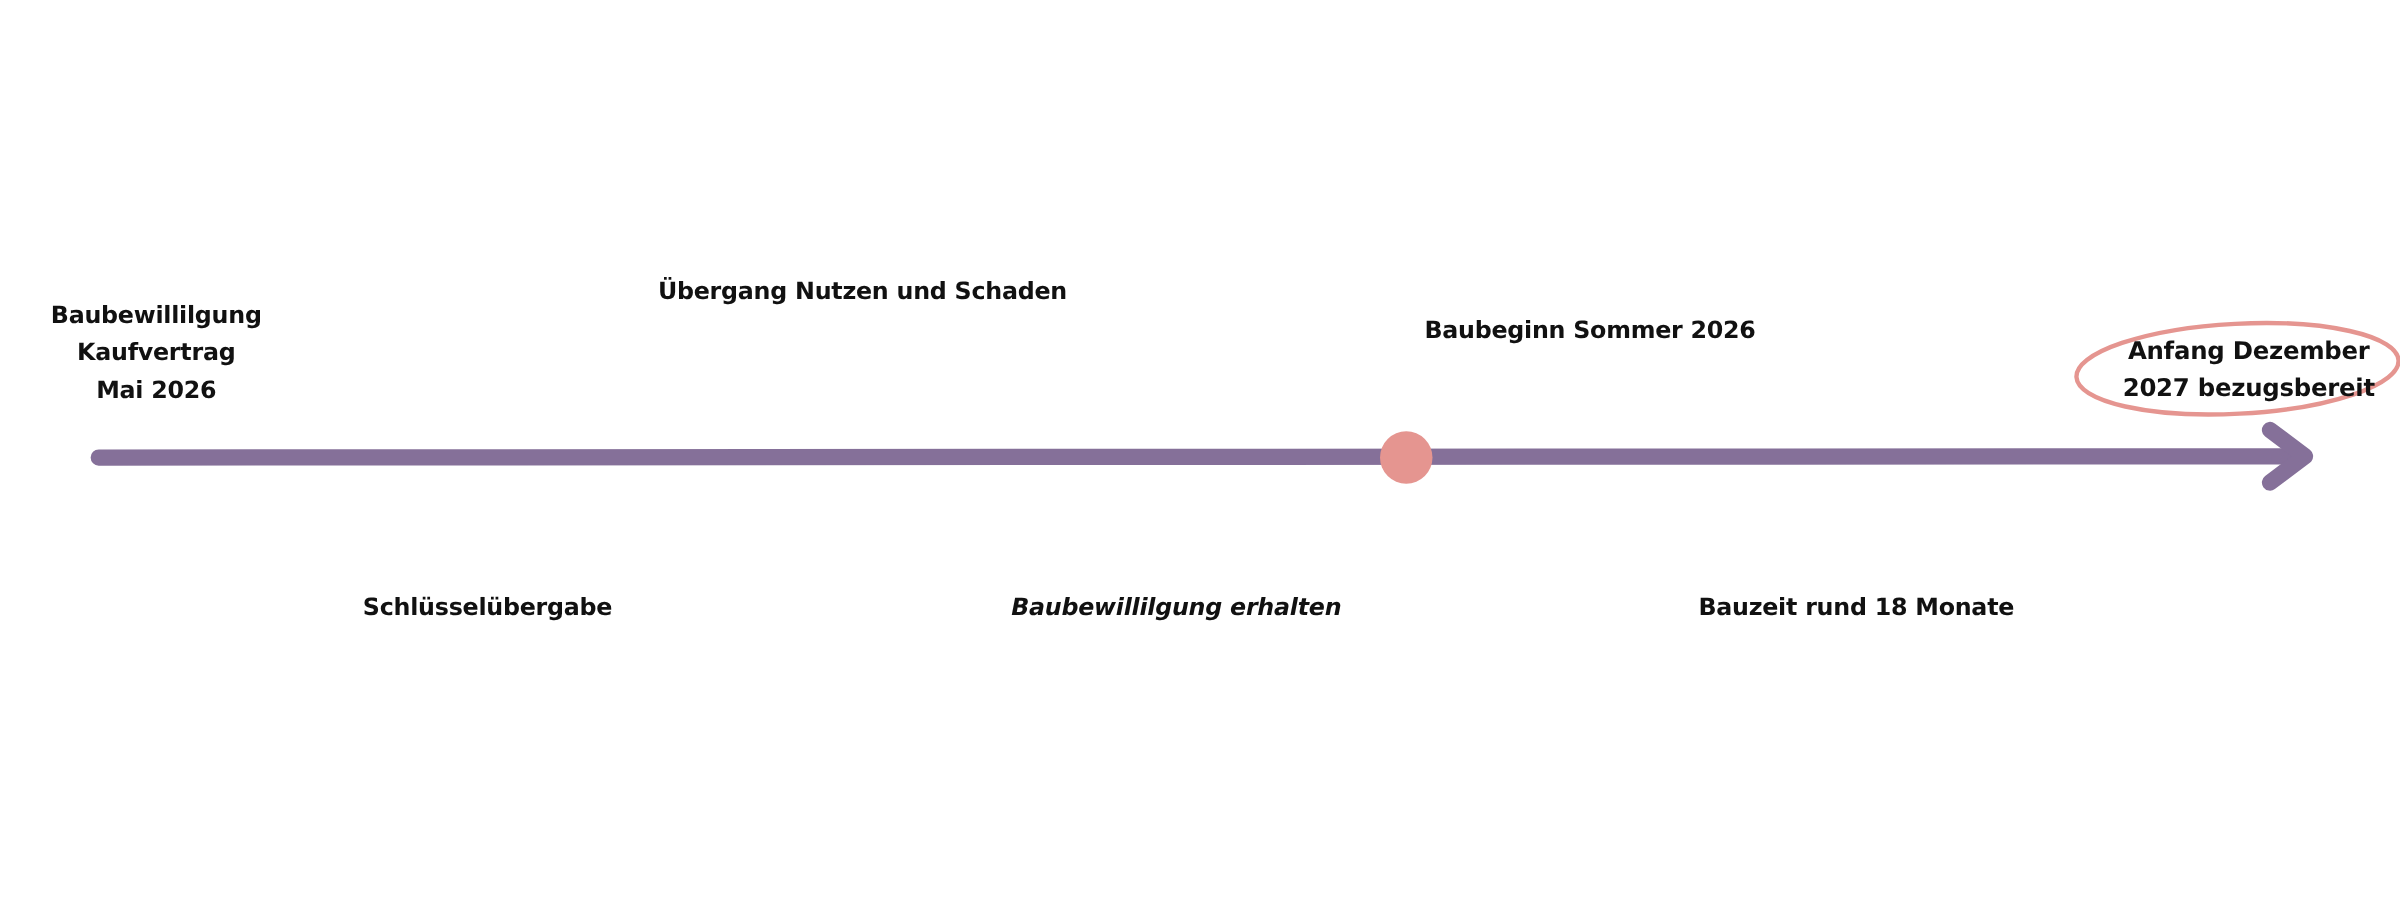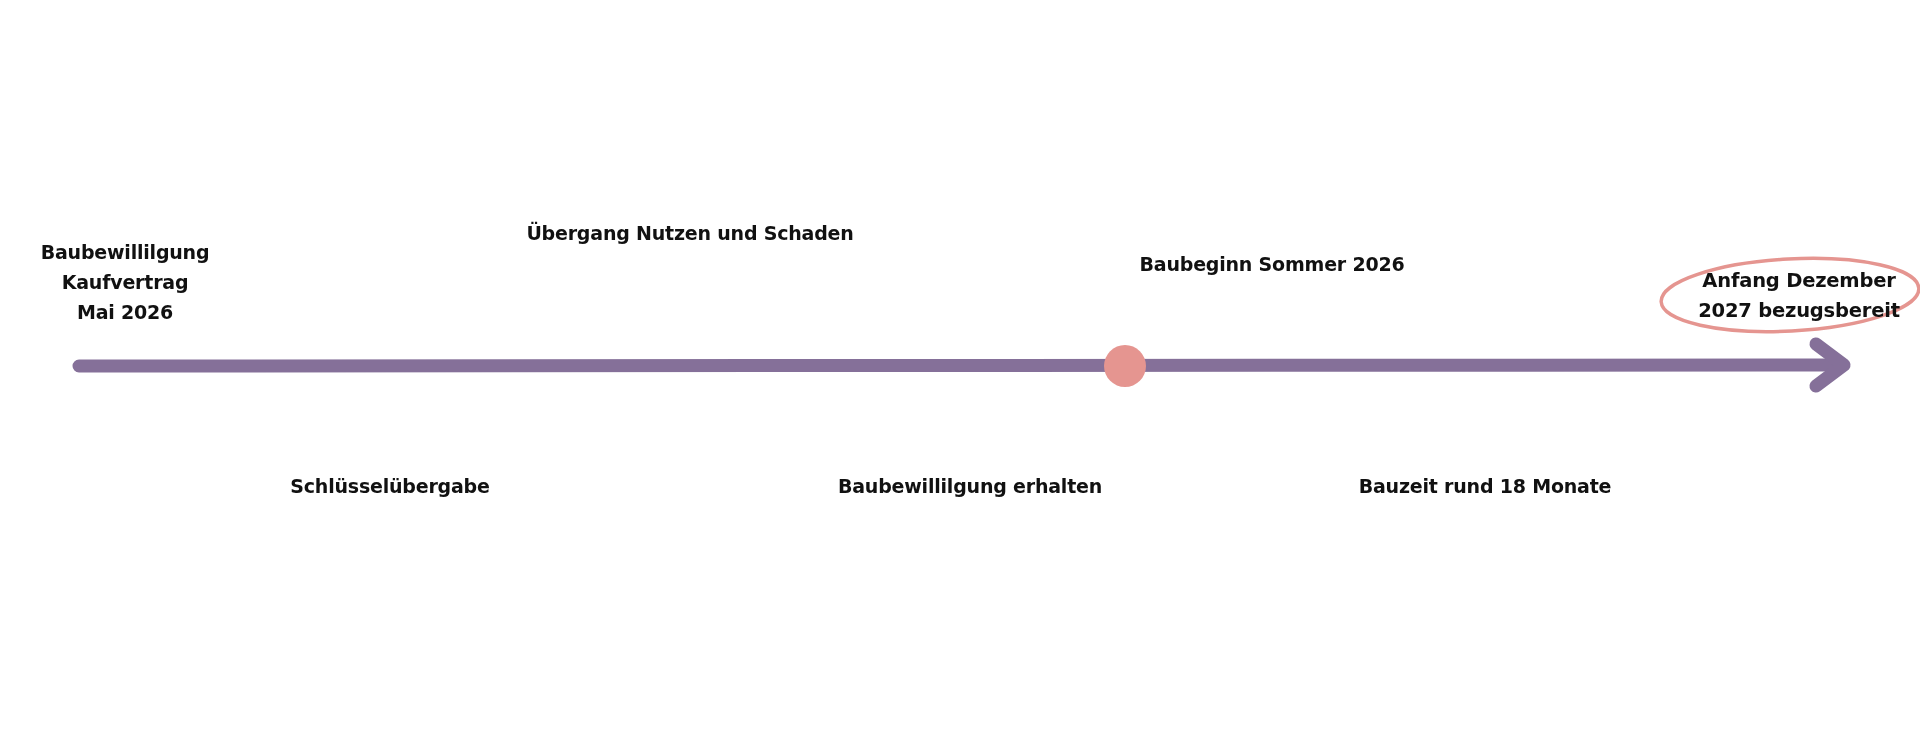--- a/index.html
+++ b/index.html
@@ -28,21 +28,21 @@
 </div>
 
 <div class="label" style="left:390px; top:471px;">
   <span class="line">Schlüsselübergabe</span>
 </div>
 
 <div class="label" style="left:690px; top:218px;">
   <span class="line">Übergang Nutzen und Schaden</span>
 </div>
 
-<div class="label" style="left:970px; top:471px;">
+<div class="label" style="left:941px; top:471px;font-style:italic;">
   <span class="line">Baubewillilgung erhalten</span>
 </div>
 
 <div class="label" style="left:1272px; top:249px;">
   <span class="line">Baubeginn Sommer 2026</span>
 </div>
 
 <div class="label" style="left:1485px; top:471px;text-align:right;">
   <span class="line">Bauzeit rund 18 Monate</span>
 </div>

